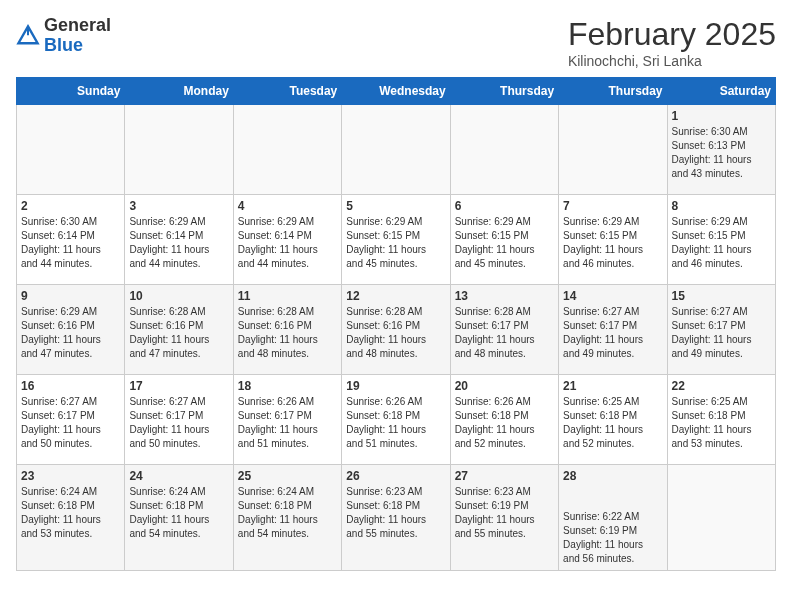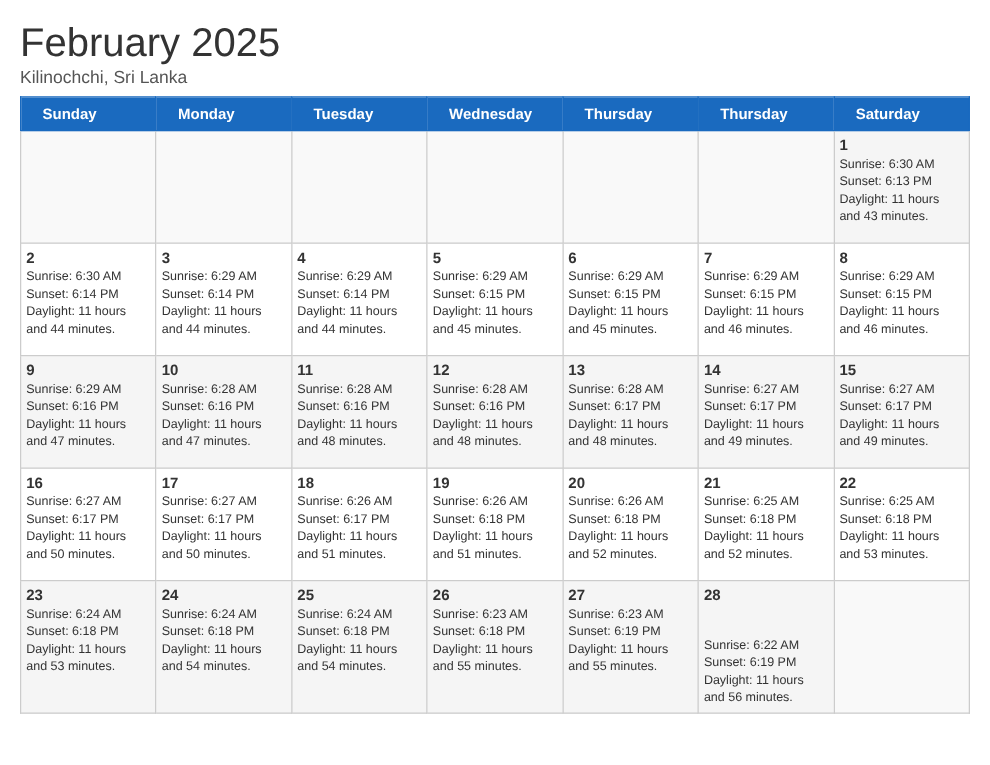--- a/index.html
+++ b/index.html
@@ -45,22 +45,22 @@
     table {
       width: 100%;
       border-collapse: collapse;
       table-layout: fixed;
     }
     thead th {
       background-color: #1a6abf;
       color: #fff;
       font-size: 12px;
       font-weight: bold;
-      padding: 6px 17px;
-      text-align: left;
+      padding: 6px 4px;
+      text-align: right;
       border: 1px solid #1a6abf;
     }
     tbody td {
       border: 1px solid #ccc;
       vertical-align: top;
       padding: 4px;
       height: 90px;
       font-size: 10px;
       color: #333;
       background: #fff;
@@ -83,20 +83,30 @@
       line-height: 1.4;
     }
     .empty-cell {
       background: #f9f9f9 !important;
     }
   </style>
 </head>
 <body>
 
 <div class="header">
+  <div class="logo">
+    <svg class="logo-icon" viewBox="0 0 30 30" xmlns="http://www.w3.org/2000/svg">
+      <polygon points="15,3 27,24 3,24" fill="none" stroke="#1a6abf" stroke-width="3"></polygon>
+      <line x1="15" y1="3" x2="15" y2="14" stroke="#1a6abf" stroke-width="2.5"></line>
+    </svg>
+    <div class="logo-text">
+      <div class="logo-general">General</div>
+      <div class="logo-blue">Blue</div>
+    </div>
+  </div>
   <div class="title-block">
     <div class="calendar-title">February 2025</div>
     <div class="calendar-subtitle">Kilinochchi, Sri Lanka</div>
   </div>
 </div>
 
 <table>
   <thead>
     <tr id="weekday-header">
         <th>Sunday</th>

